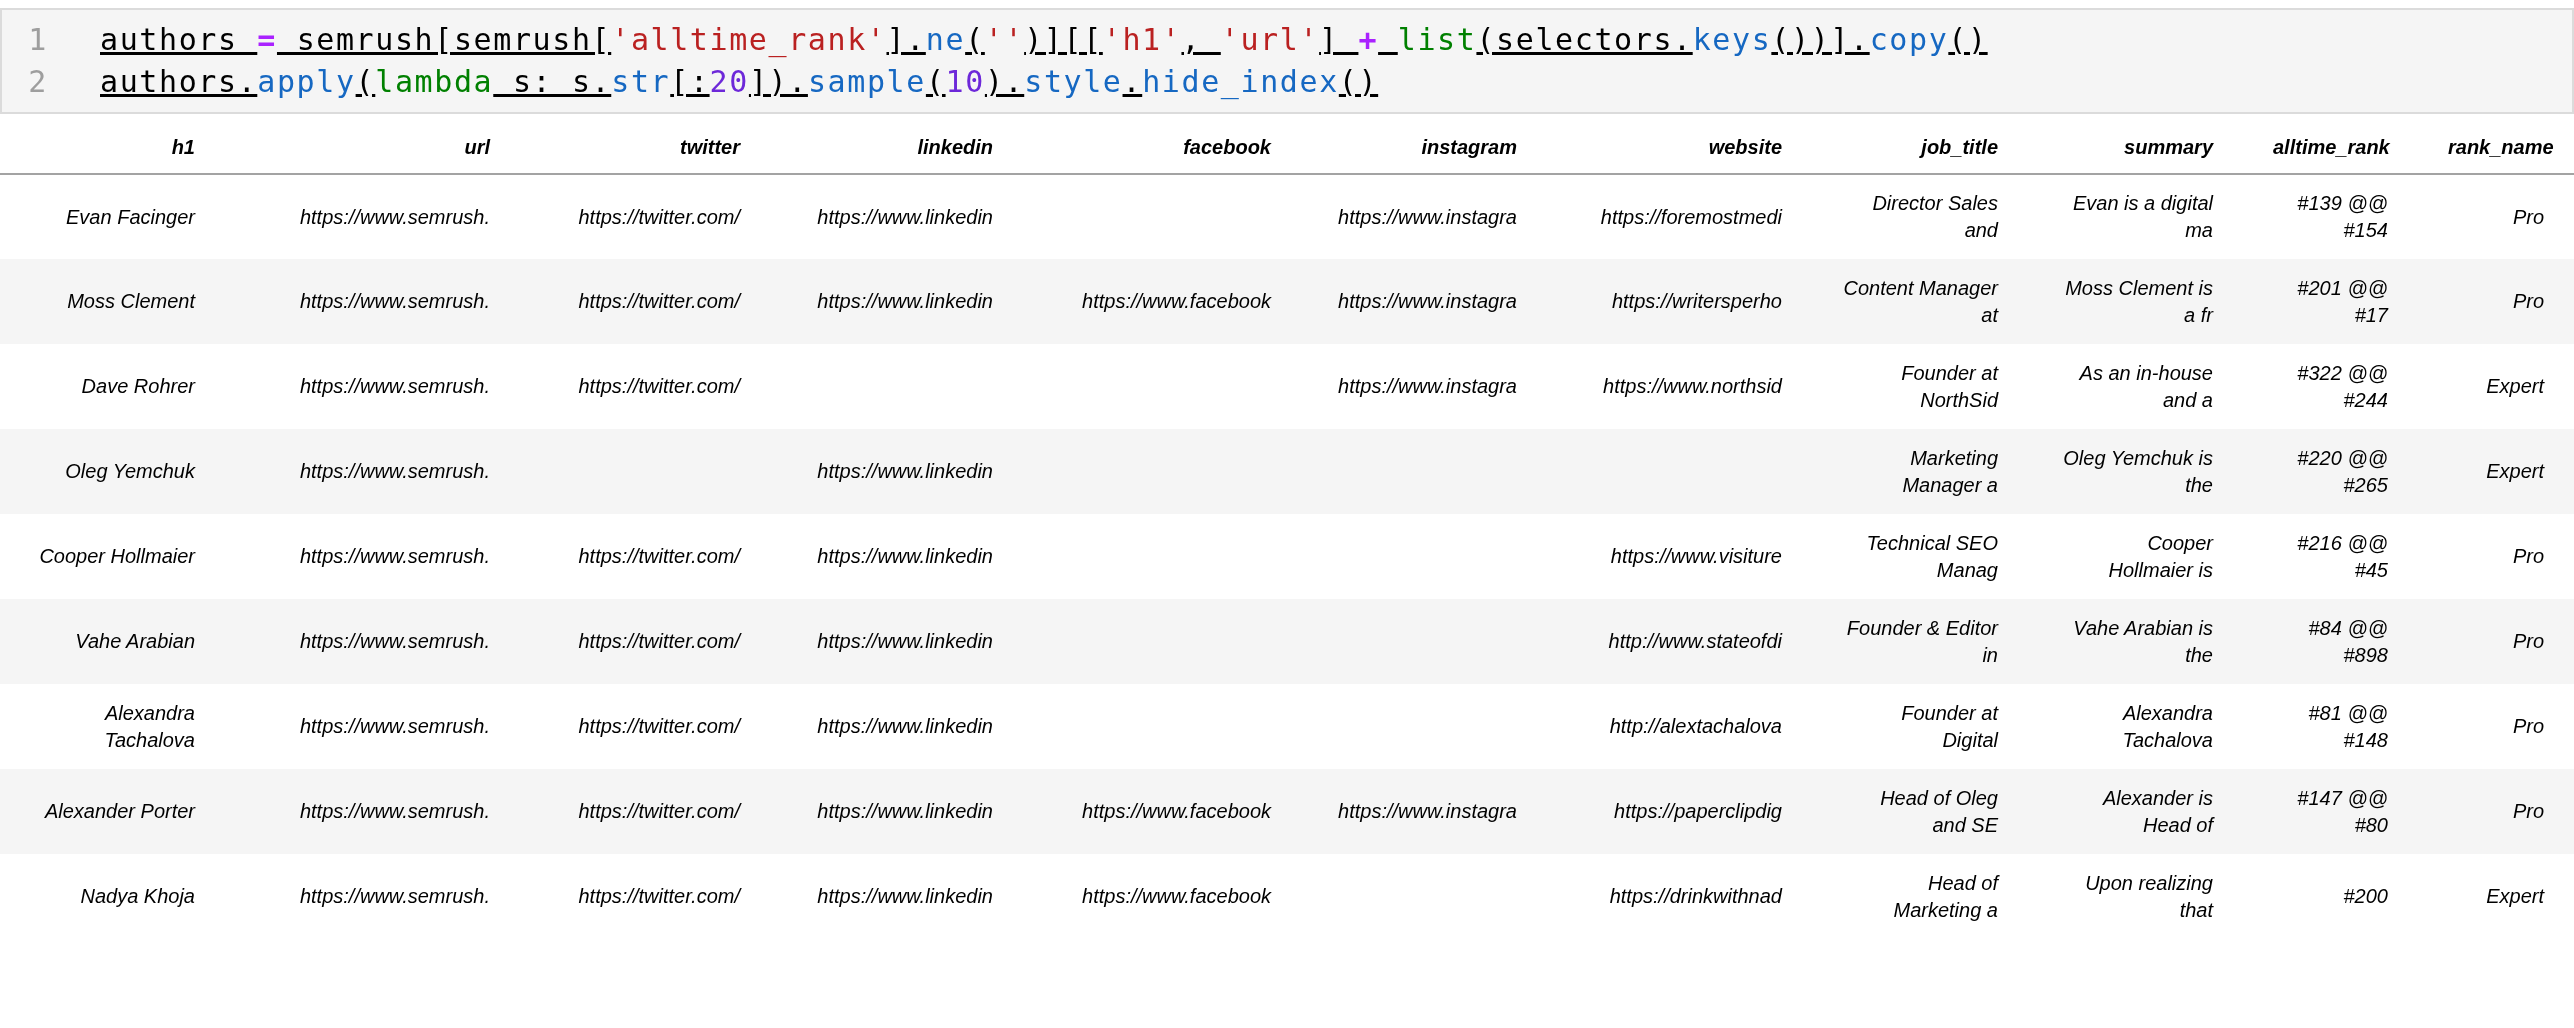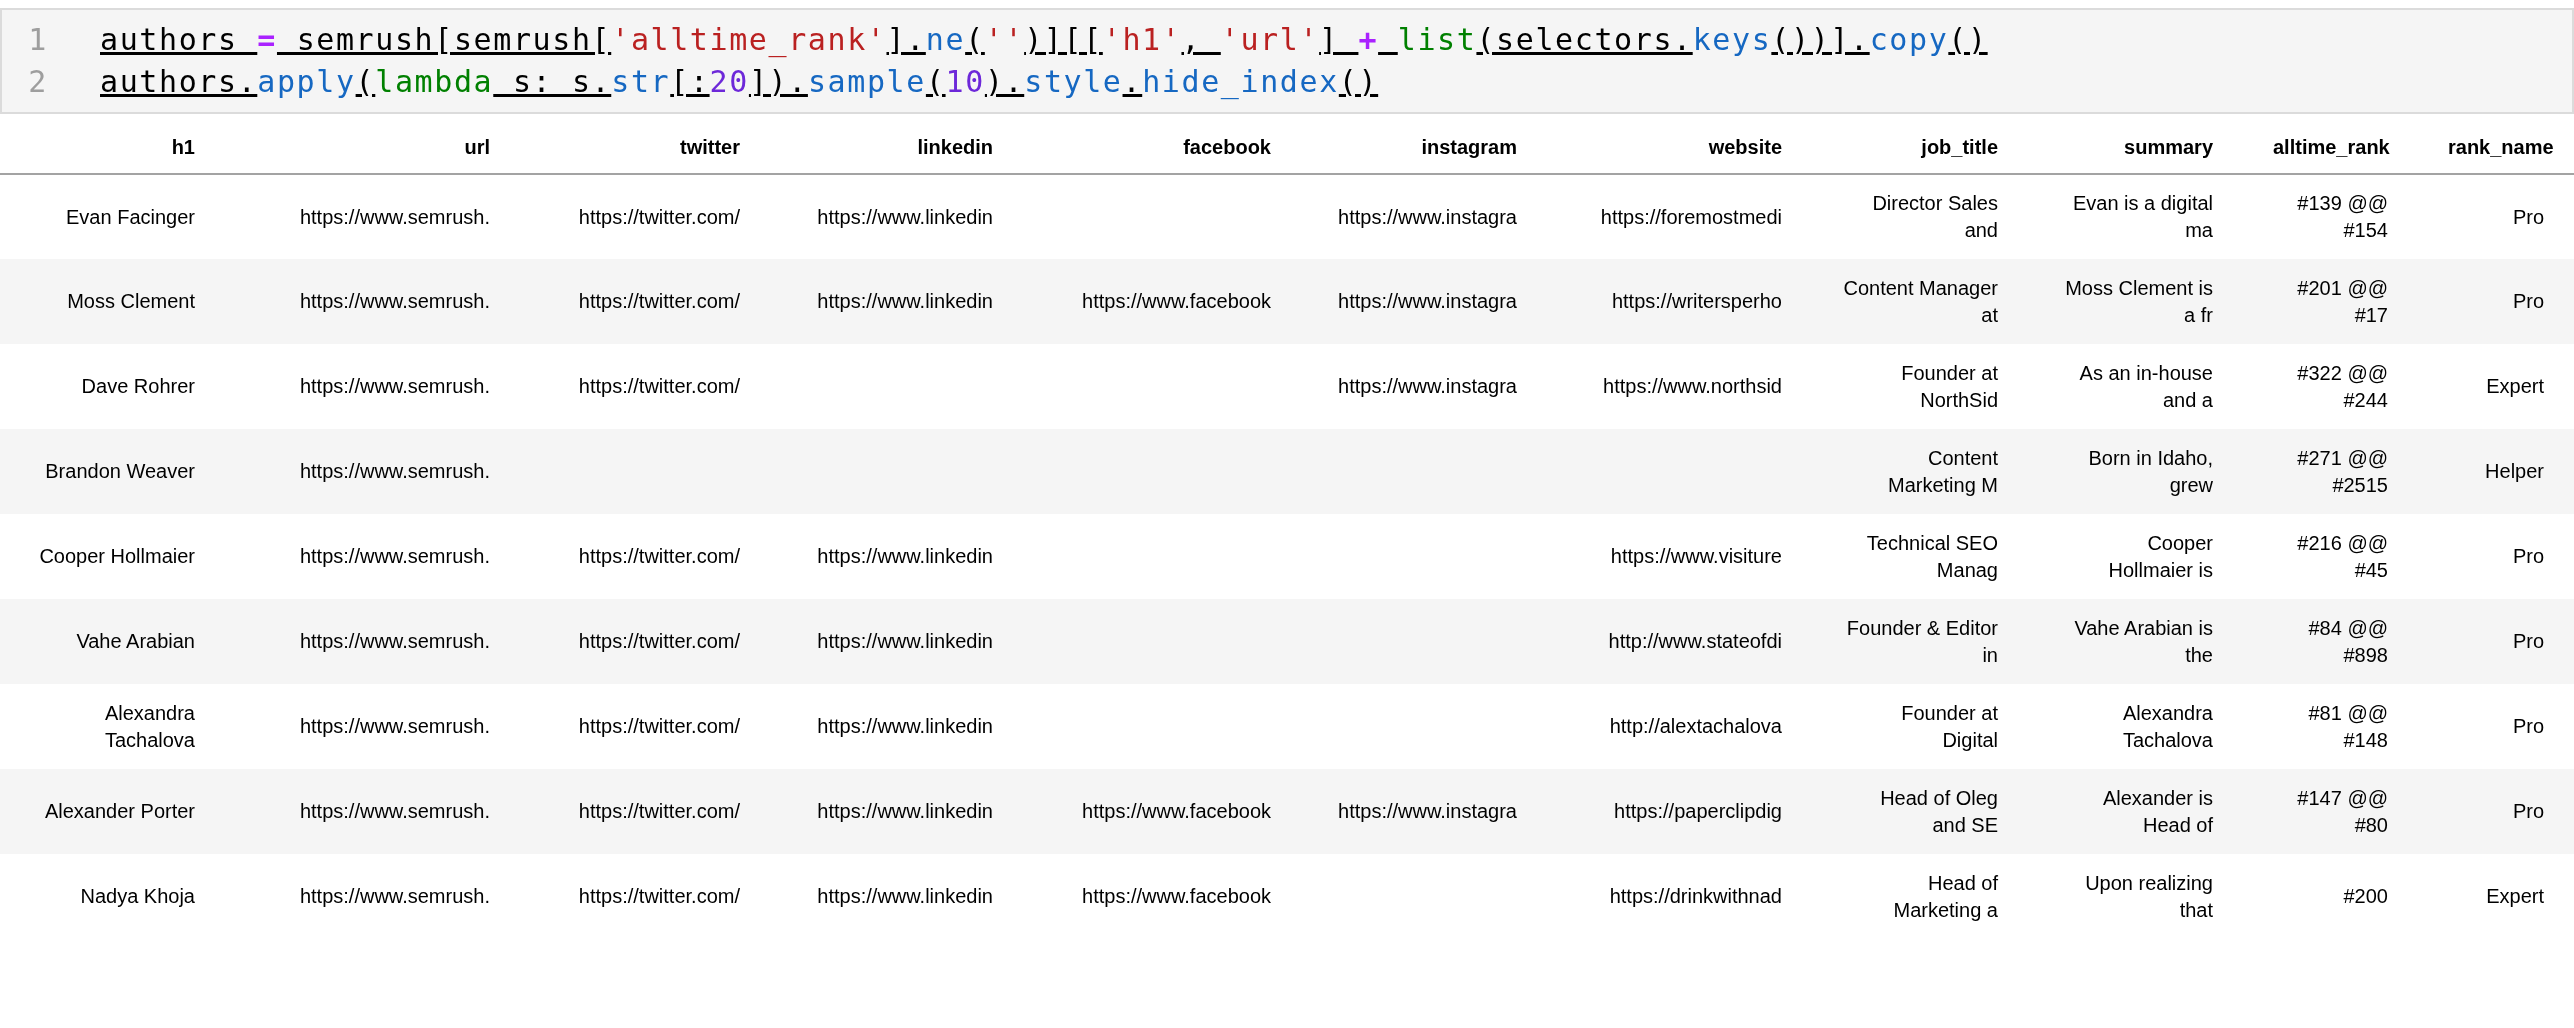--- a/index.html
+++ b/index.html
@@ -45,20 +45,21 @@
   .tok-num     { color: #6d28d9; }
 
   
   table.dataframe {
     margin-top: 8px;
     width: 2574px;
     border-collapse: collapse;
     table-layout: fixed;
     font-size: 20px;
     line-height: 27px;
+    font-style: italic;
   }
   table.dataframe th, table.dataframe td {
     text-align: right;
     vertical-align: middle;
     padding: 0 30px;
     font-weight: normal;
     overflow: visible;
   }
   table.dataframe thead tr { height: 52px; }
   table.dataframe thead th {
@@ -146,31 +147,31 @@
         <td></td>
         <td></td>
         <td>https://www.instagra</td>
         <td>https://www.northsid</td>
         <td>Founder at NorthSid</td>
         <td>As an in-house and a</td>
         <td>#322 @@ #244</td>
         <td>Expert</td>
       </tr>
       <tr>
-        <td>Brandon Weaver</td>
-        <td>https://www.semrush.</td>
-        <td></td>
-        <td></td>
-        <td></td>
-        <td></td>
-        <td></td>
-        <td>Content Marketing M</td>
-        <td>Born in Idaho, grew</td>
-        <td>#271 @@ #2515</td>
-        <td>Helper</td>
+        <td>Oleg Yemchuk</td>
+        <td>https://www.semrush.</td>
+        <td></td>
+        <td>https://www.linkedin</td>
+        <td></td>
+        <td></td>
+        <td></td>
+        <td>Marketing Manager a</td>
+        <td>Oleg Yemchuk is the</td>
+        <td>#220 @@ #265</td>
+        <td>Expert</td>
       </tr>
       <tr>
         <td>Cooper Hollmaier</td>
         <td>https://www.semrush.</td>
         <td>https://twitter.com/</td>
         <td>https://www.linkedin</td>
         <td></td>
         <td></td>
         <td>https://www.visiture</td>
         <td>Technical SEO Manag</td>

